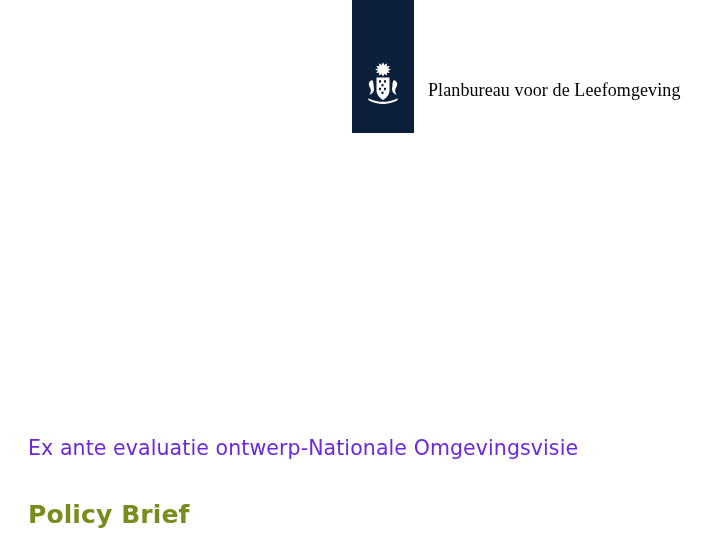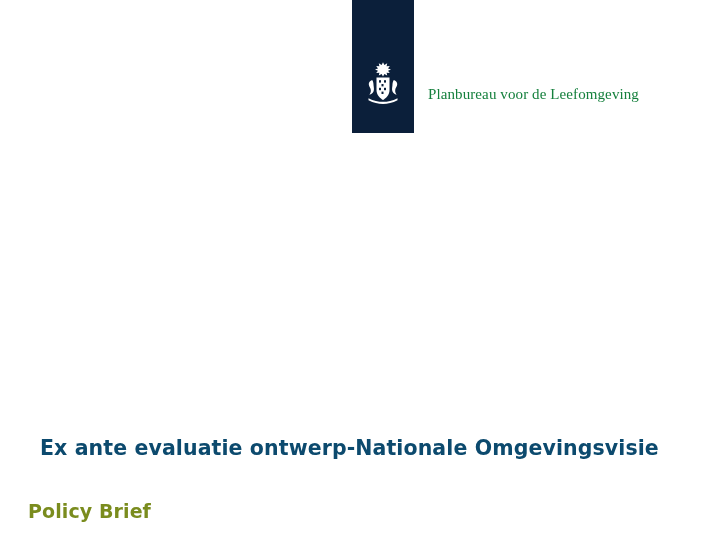--- a/index.html
+++ b/index.html
@@ -38,57 +38,57 @@
     display: flex;
     justify-content: center;
     align-items: center;
   }
   .logo-emblem svg {
     display: block;
   }
   .logo-wordmark {
     position: absolute;
     left: 428px;
-    top: 86px;
+    top: 80px;
     font-family: "Liberation Serif", serif;
-    font-size: 15px;
-    color: #15803d;
+    font-size: 18px;
+    color: #000000;
     letter-spacing: 0.1px;
     white-space: nowrap;
   }
 
   
   .title-main {
     position: absolute;
     left: 28px;
     top: 340px;
     font-family: "DejaVu Sans", sans-serif;
     font-size: 34px;
     font-weight: 400;
     color: #7a8c1e;
     letter-spacing: 0.6px;
     white-space: nowrap;
   }
   .title-sub {
     position: absolute;
-    left: 40px;
+    left: 28px;
     top: 436px;
     font-family: "DejaVu Sans", sans-serif;
     font-size: 20.5px;
-    font-weight: 700;
-    color: #0c4a6e;
+    font-weight: 400;
+    color: #6d28d9;
     letter-spacing: 0.1px;
     white-space: nowrap;
   }
   .title-kicker {
     position: absolute;
     left: 28px;
     top: 500px;
     font-family: "DejaVu Sans", sans-serif;
-    font-size: 19px;
+    font-size: 25px;
     font-weight: bold;
     color: #7a8c1e;
     letter-spacing: 0.1px;
     white-space: nowrap;
   }
 </style>
 </head>
 <body>
 
 <div class="page">

